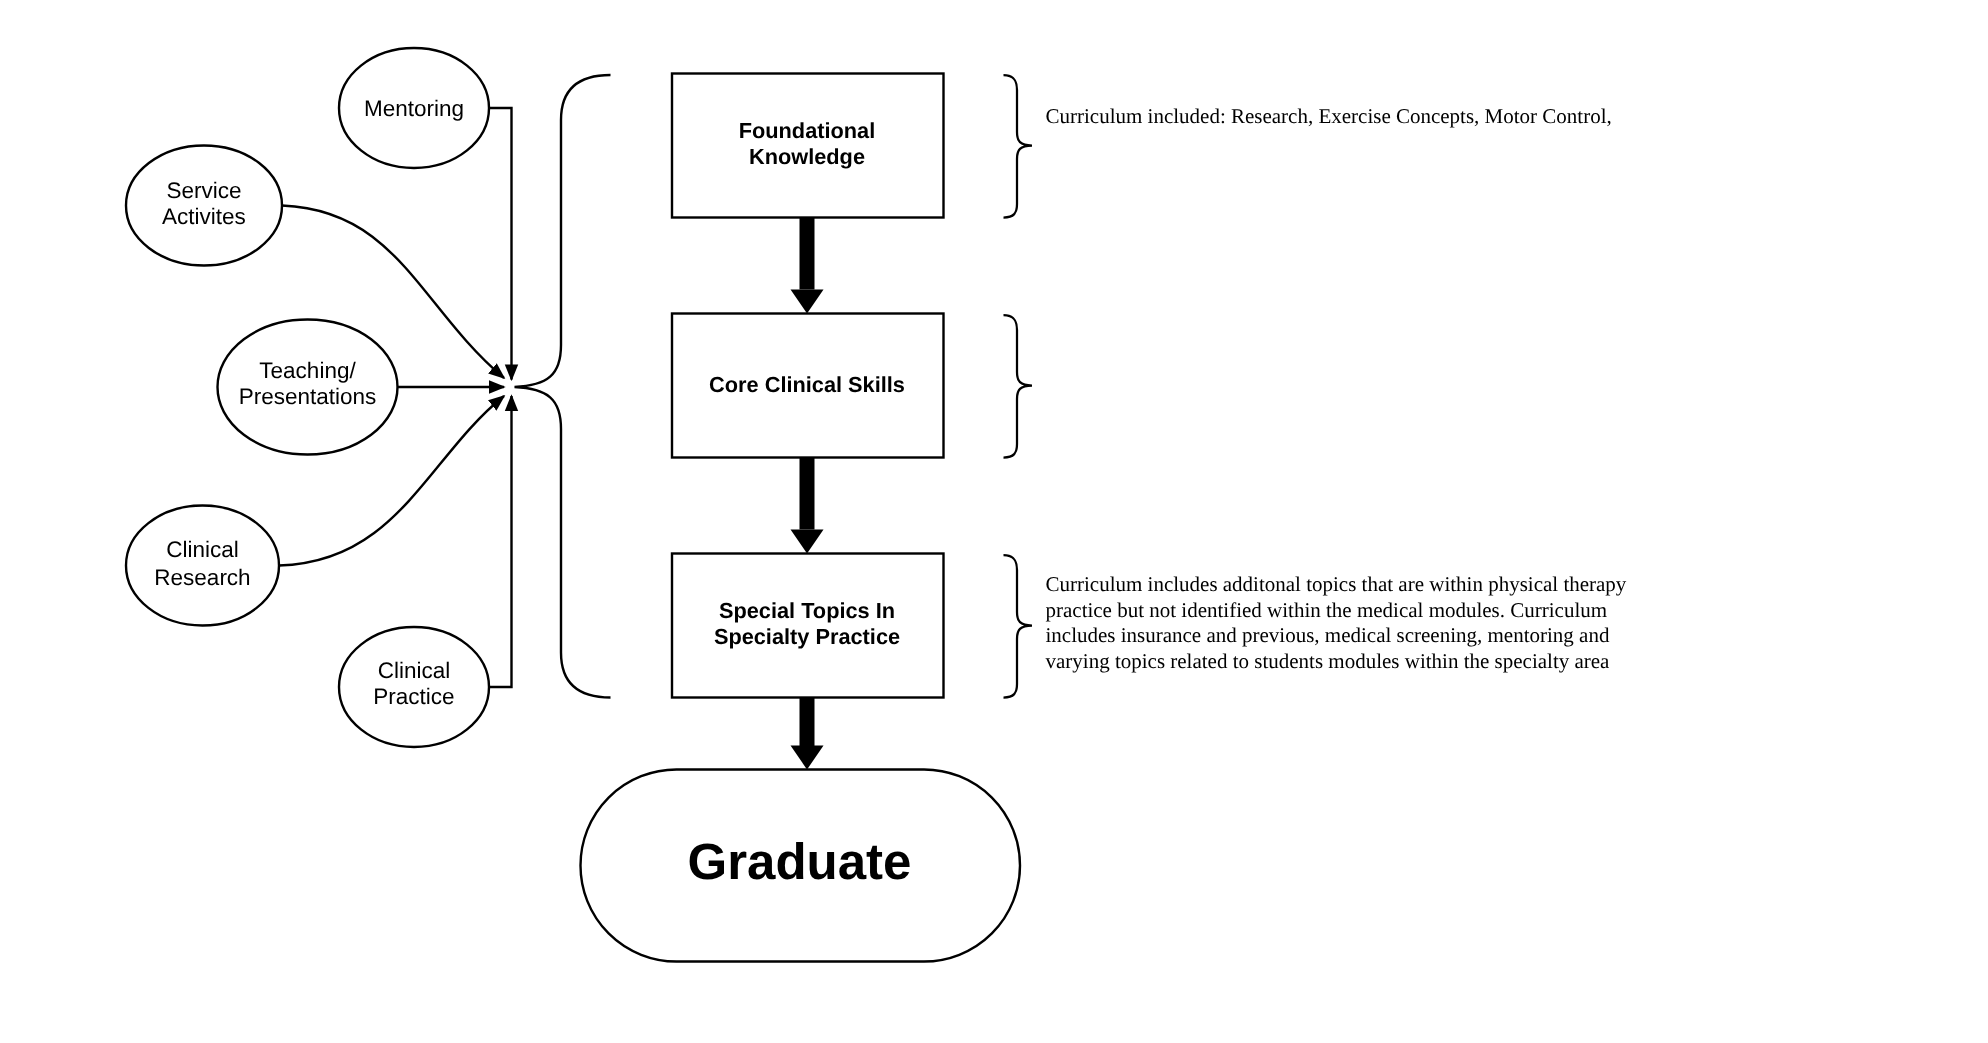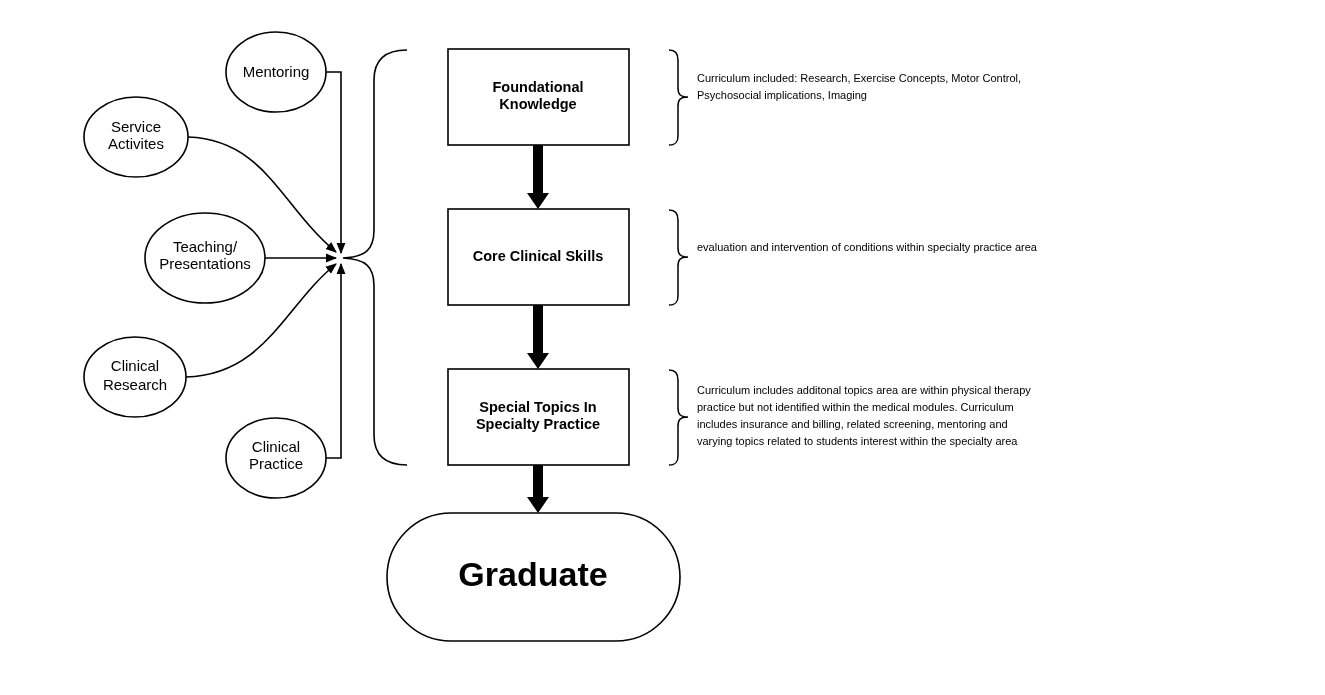--- a/index.html
+++ b/index.html
@@ -1,21 +1,21 @@
 <!DOCTYPE html>
 <html><head>
   <meta charset="utf-8">
   <style>
     html, body { margin: 0; padding: 0; background: #ffffff; }
     body { width: 1325px; height: 695px; position: relative; overflow: hidden; font-family: "Liberation Sans", sans-serif; color: #000; }
     svg.diagram { position: absolute; left: 0; top: 0; }
     .node-text { font-family: "Liberation Sans", sans-serif; font-size: 15px; fill: #000; }
     .box-text { font-family: "Liberation Sans", sans-serif; font-size: 14.5px; font-weight: bold; fill: #000; }
     .grad-text { font-family: "Liberation Sans", sans-serif; font-size: 34px; font-weight: bold; fill: #000; }
-    .desc { position: absolute; font-family: Liberation Sans, sans-serif; font-size: 11px; line-height: 17px; color: #000; }
+    .desc { position: absolute; font-family: Liberation Serif, serif; font-size: 14px; line-height: 17px; color: #000; }
     .desc div { white-space: nowrap; }
   </style>
 </head>
 <body>
 
 <svg class="diagram" width="1325" height="695" viewBox="0 0 1325 695" xmlns="http://www.w3.org/2000/svg">
   <defs>
     <marker id="arrowThin" viewBox="0 0 10 10" refX="9" refY="5" markerWidth="7" markerHeight="7" orient="auto">
       <path d="M0,1 L10,5 L0,9 Z" fill="#000"></path>
     </marker>
@@ -97,25 +97,23 @@
 
   <g>
     <path d="M 669 50 C 676 50, 678 54, 678 60 L 678 88 C 678 94, 680 97, 688 97 C 680 97, 678 100, 678 106 L 678 136 C 678 142, 676 145, 669 145" fill="none" stroke="#000" stroke-width="1.5"></path>
     <path d="M 669 210 C 676 210, 678 214, 678 220 L 678 248 C 678 254, 680 257, 688 257 C 680 257, 678 260, 678 266 L 678 296 C 678 302, 676 305, 669 305" fill="none" stroke="#000" stroke-width="1.5"></path>
     <path d="M 669 370 C 676 370, 678 374, 678 380 L 678 408 C 678 414, 680 417, 688 417 C 680 417, 678 420, 678 426 L 678 456 C 678 462, 676 465, 669 465" fill="none" stroke="#000" stroke-width="1.5"></path>
   </g>
 </svg>
 
 <div class="desc" style="left:697px; top:70px;">
   <div>Curriculum included: Research, Exercise Concepts, Motor Control,</div>
-  <div>Psychosocial implications, Imaging</div>
 </div>
 
 <div class="desc" style="left:697px; top:239px;">
-  <div>evaluation and intervention of conditions within specialty practice area</div>
 </div>
 
 <div class="desc" style="left:697px; top:382px;">
-  <div>Curriculum includes additonal topics area are within physical therapy</div>
+  <div>Curriculum includes additonal topics that are within physical therapy</div>
   <div>practice but not identified within the medical modules. Curriculum</div>
-  <div>includes insurance and billing, related screening, mentoring and</div>
-  <div>varying topics related to students interest within the specialty area</div>
+  <div>includes insurance and previous, medical screening, mentoring and</div>
+  <div>varying topics related to students modules within the specialty area</div>
 </div>
 
 </body></html>

